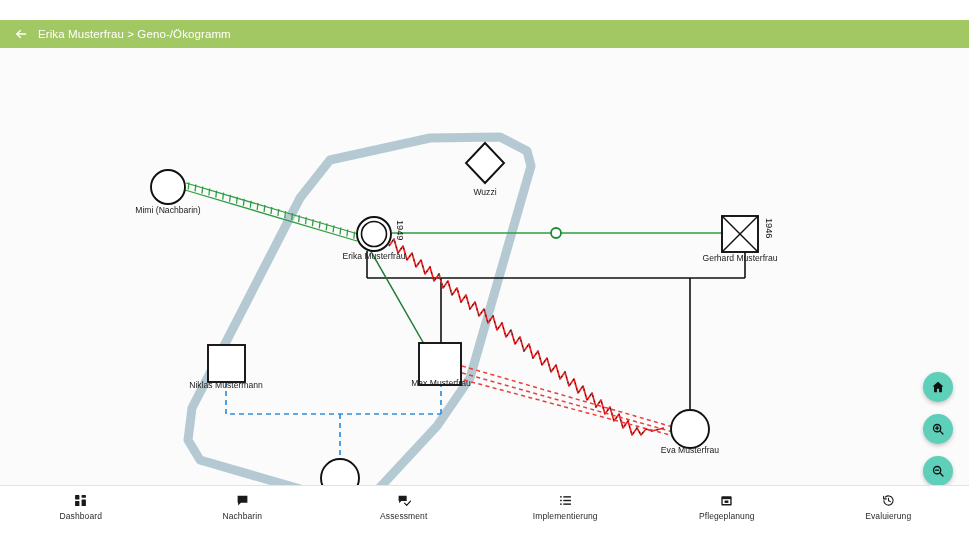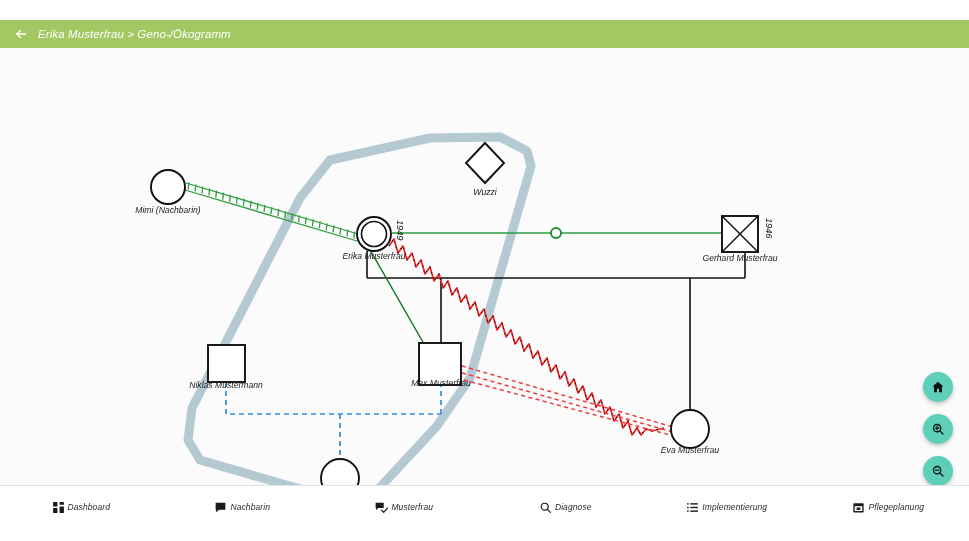--- a/index.html
+++ b/index.html
@@ -2,21 +2,21 @@
 <html><head>
 <meta charset="utf-8">
 <style>
   html,body{margin:0;padding:0;}
   body{
     width:969px;height:541px;overflow:hidden;
     background:#ffffff;
     font-family:"Liberation Sans","DejaVu Sans",sans-serif;
     -webkit-font-smoothing:antialiased;
   }
-  #app{position:relative;width:969px;height:541px;background:#ec4899;font-style:italic;}
+  #app{position:relative;width:969px;height:541px;background:#ec4899;}
 
   
   .topstrip{position:absolute;left:0;top:0;width:969px;height:20px;background:#ffffff;}
   .header{
     position:absolute;left:0;top:20px;width:969px;height:28px;
     background:#a2c863;
     display:flex;align-items:center;
     box-shadow:0 1px 2px rgba(0,0,0,0.10);
   }
   .back-arrow{
@@ -52,21 +52,21 @@
 
   
   .bottomnav{
     position:absolute;left:0;top:485px;width:969px;height:42px;
     background:#ffffff;
     border-top:1px solid #e3e3e3;
     display:flex;align-items:center;
   }
   .navitem{
     flex:1;height:42px;
-    display:flex;flex-direction:row;align-items:center;justify-content:center;
+    display:flex;flex-direction:column;align-items:center;justify-content:center;
     cursor:pointer;gap:3px;
   }
   .navitem .ico{height:14px;display:flex;align-items:center;justify-content:center;color:#1a1a1a;}
   .navitem .ico svg{display:block;}
   .navitem .lbl{font-size:8.5px;color:#2b2b2b;white-space:nowrap;letter-spacing:.1px;}
   .bottomfill{position:absolute;left:0;top:527px;width:969px;height:14px;background:#ffffff;}
 </style>
 </head>
 <body>
 
@@ -285,33 +285,24 @@
       <span class="lbl">Nachbarin</span>
     </div>
 
     <div class="navitem">
       <span class="ico">
         <svg width="14" height="13" viewBox="0 0 26 24" fill="none">
           <path d="M3 3h15v10H8l-4 4v-4H3z" fill="#1a1a1a"></path>
           <polyline points="14,17 18,21 25,13" stroke="#1a1a1a" stroke-width="2.2" fill="none" stroke-linecap="round" stroke-linejoin="round"></polyline>
         </svg>
       </span>
-      <span class="lbl">Musterfrau</span>
-    </div>
-
-
-    <div class="navitem">
-      <span class="ico">
-        <svg width="13" height="13" viewBox="0 0 24 24" fill="none" stroke="#1a1a1a" stroke-width="2.2" stroke-linecap="round">
-          <circle cx="10.5" cy="10.5" r="6.4"></circle>
-            <line x1="15.4" y1="15.4" x2="21" y2="21"></line>
-        </svg>
-      </span>
-      <span class="lbl">Diagnose</span>
-    </div>
+      <span class="lbl">Assessment</span>
+    </div>
+
+
 
     <div class="navitem">
       <span class="ico">
         <svg width="13" height="13" viewBox="0 0 24 24" fill="#1a1a1a">
           <rect x="2" y="4" width="3" height="2.6"></rect>
             <rect x="8" y="4" width="14" height="2.6"></rect>
           <rect x="2" y="10.7" width="3" height="2.6"></rect>
             <rect x="8" y="10.7" width="14" height="2.6"></rect>
           <rect x="2" y="17.4" width="3" height="2.6"></rect>
             <rect x="8" y="17.4" width="14" height="2.6"></rect>
@@ -324,17 +315,27 @@
       <span class="ico">
         <svg width="13" height="13" viewBox="0 0 24 24" fill="none">
           <rect x="2.5" y="4" width="19" height="17" rx="1.6" fill="#1a1a1a"></rect>
           <rect x="5" y="9.5" width="14" height="9" fill="#ffffff"></rect>
           <rect x="8.5" y="12" width="7" height="4.5" fill="#1a1a1a"></rect>
         </svg>
       </span>
       <span class="lbl">Pflegeplanung</span>
     </div>
 
+    <div class="navitem">
+      <span class="ico">
+        <svg width="13" height="13" viewBox="0 0 24 24" fill="none" stroke="#1a1a1a" stroke-width="2" stroke-linecap="round" stroke-linejoin="round">
+          <path d="M3.5 12a8.5 8.5 0 1 0 2.6-6.1"></path>
+          <polyline points="3,4 3,9 8,9"></polyline>
+          <polyline points="12,7.8 12,12.3 15.3,14"></polyline>
+        </svg>
+      </span>
+      <span class="lbl">Evaluierung</span>
+    </div>
 
   </div>
 
   <div class="bottomfill"></div>
 </div>
 
 </body></html>

